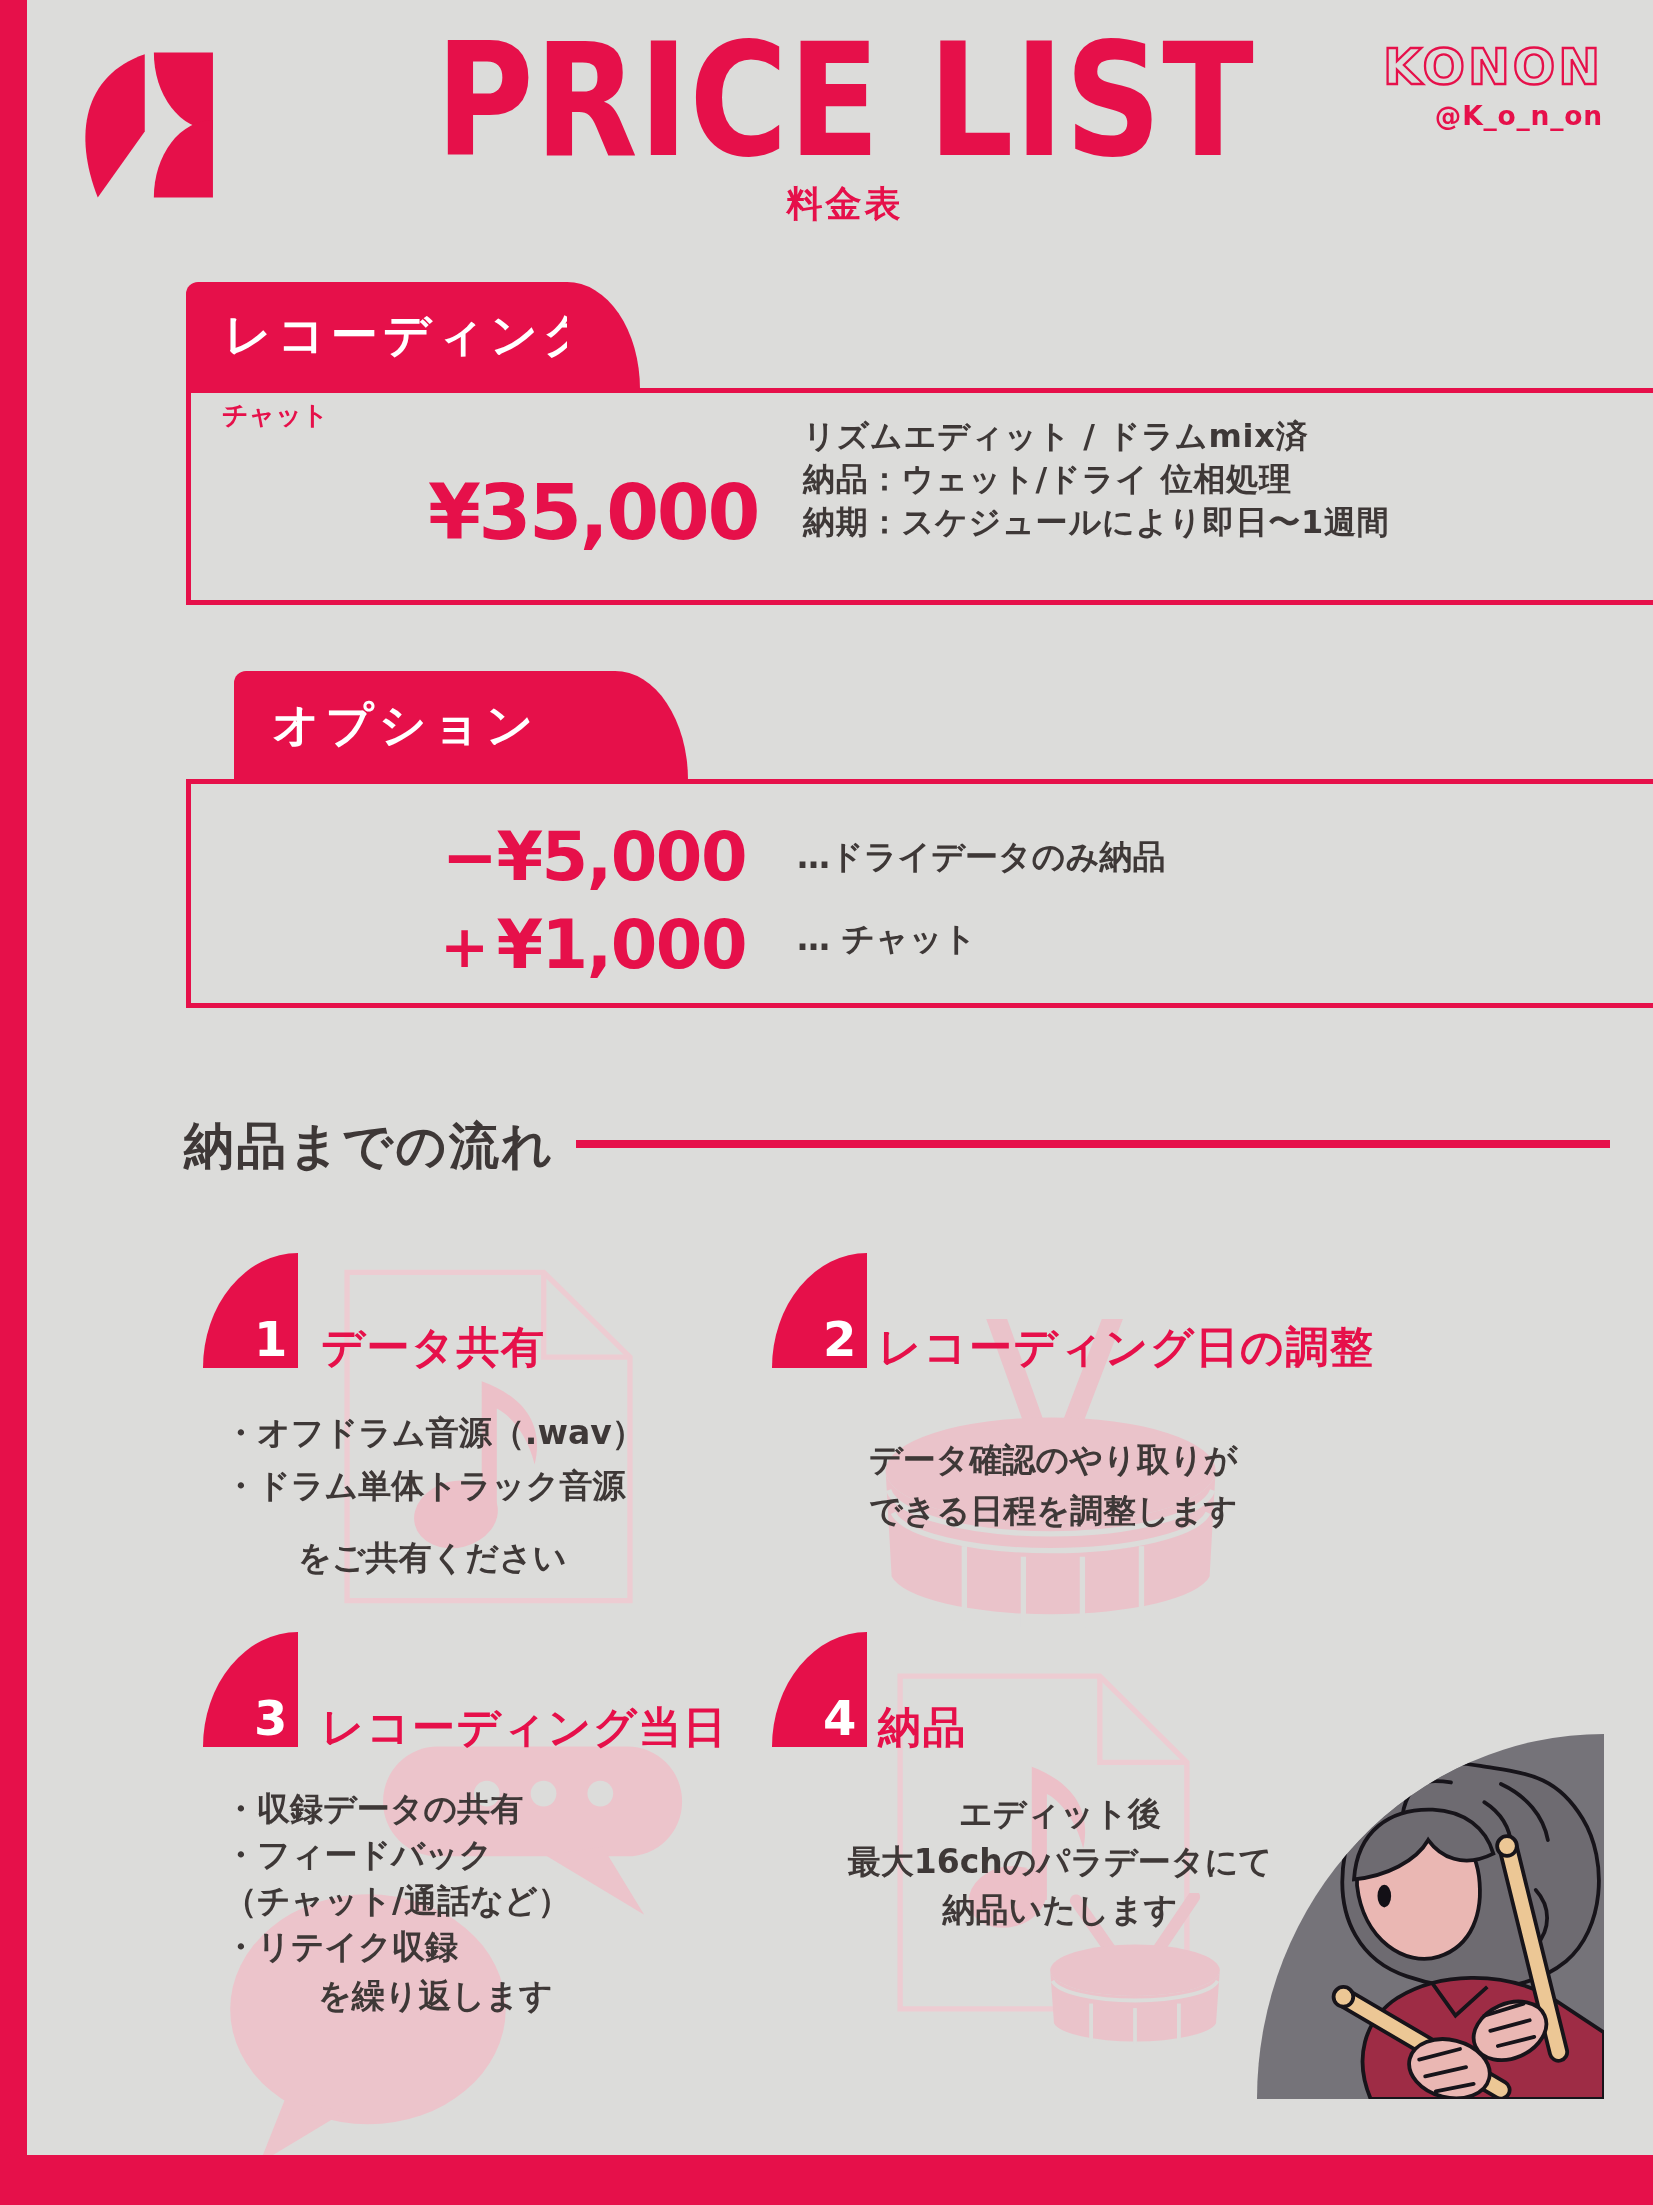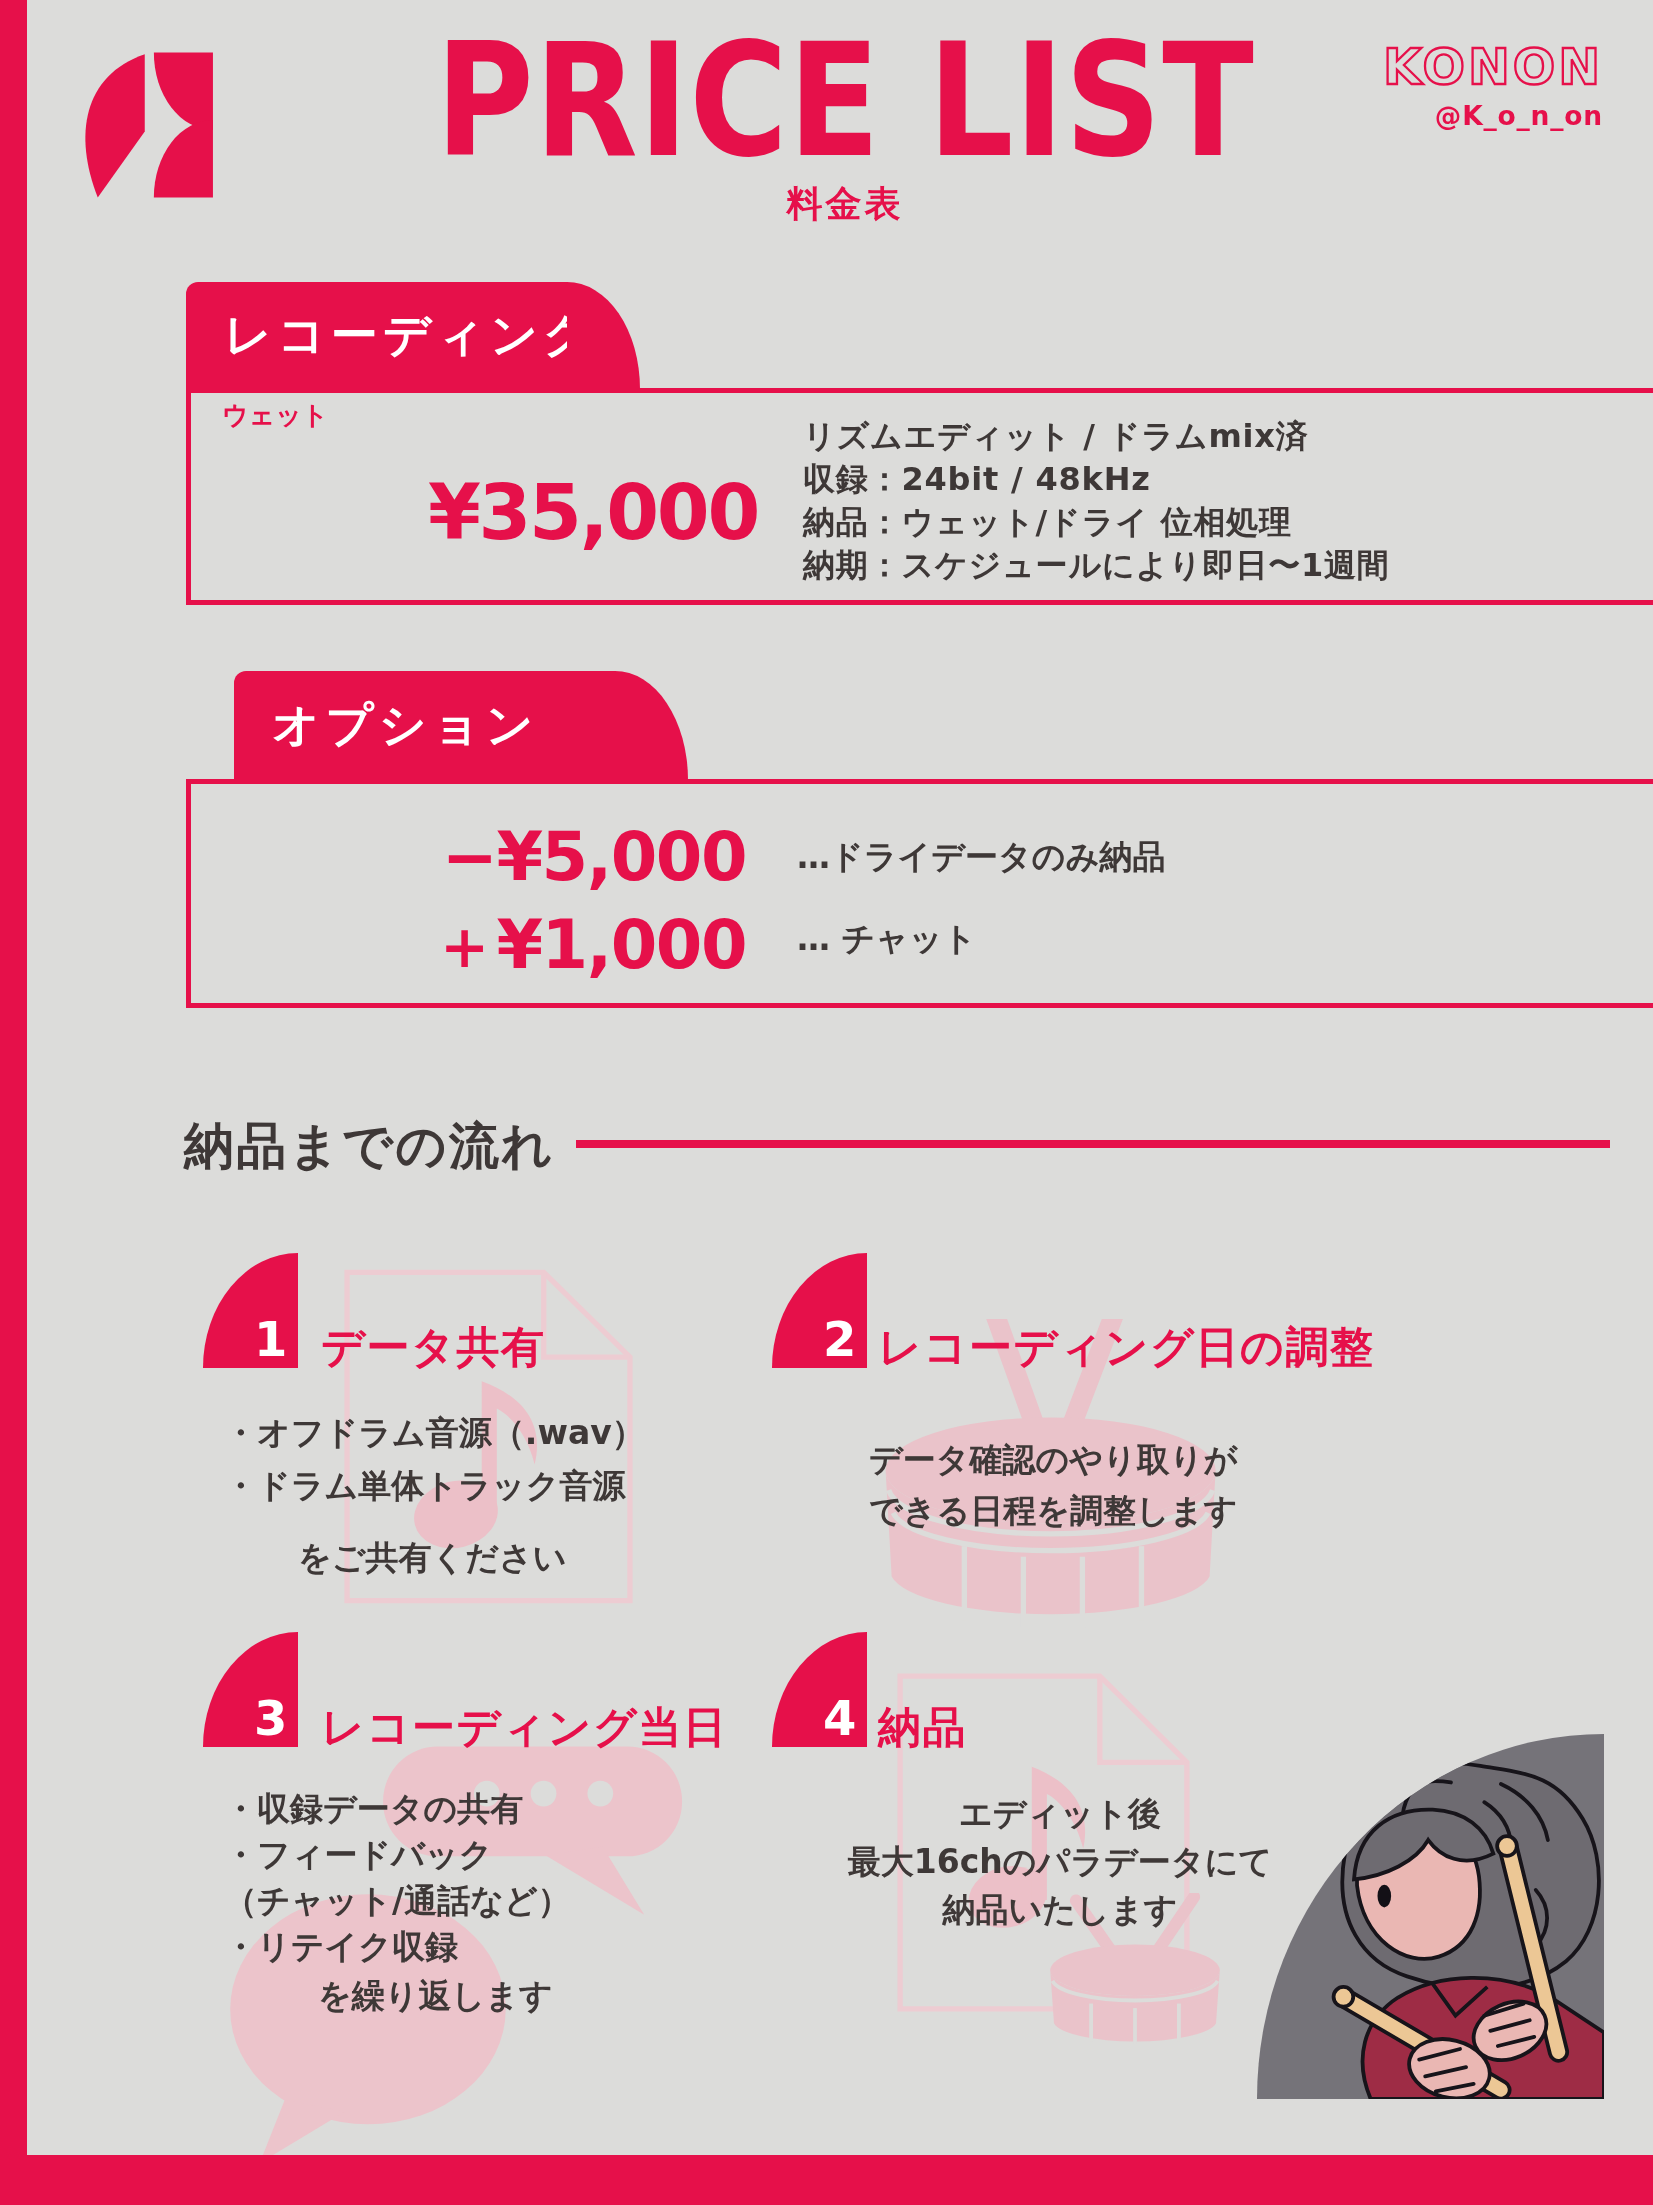--- a/index.html
+++ b/index.html
@@ -140,25 +140,24 @@
     <div class="brand-handle">@K_o_n_on</div>
   </div>
 
   <div class="abs tab tab1">
     <span>レコーディング</span>
   </div>
   <div class="abs rule rule-top1"></div>
   <div class="abs rule rule-left1"></div>
   <div class="abs rule rule-bottom1"></div>
 
-  <div class="abs audience">ウェット</div>
+  <div class="abs audience">チャット</div>
   <div class="abs price-main">¥35,000</div>
   <div class="abs detail-list">
     <div class="detail-line">リズムエディット / ドラムmix済</div>
-    <div class="detail-line">収録：24bit / 48kHz</div>
     <div class="detail-line">納品：ウェット/ドライ 位相処理</div>
     <div class="detail-line">納期：スケジュールにより即日〜1週間</div>
   </div>
 
   <div class="abs tab tab2">
     <span>オプション</span>
   </div>
   <div class="abs rule rule-top2"></div>
   <div class="abs rule rule-left2"></div>
   <div class="abs rule rule-bottom2"></div>

